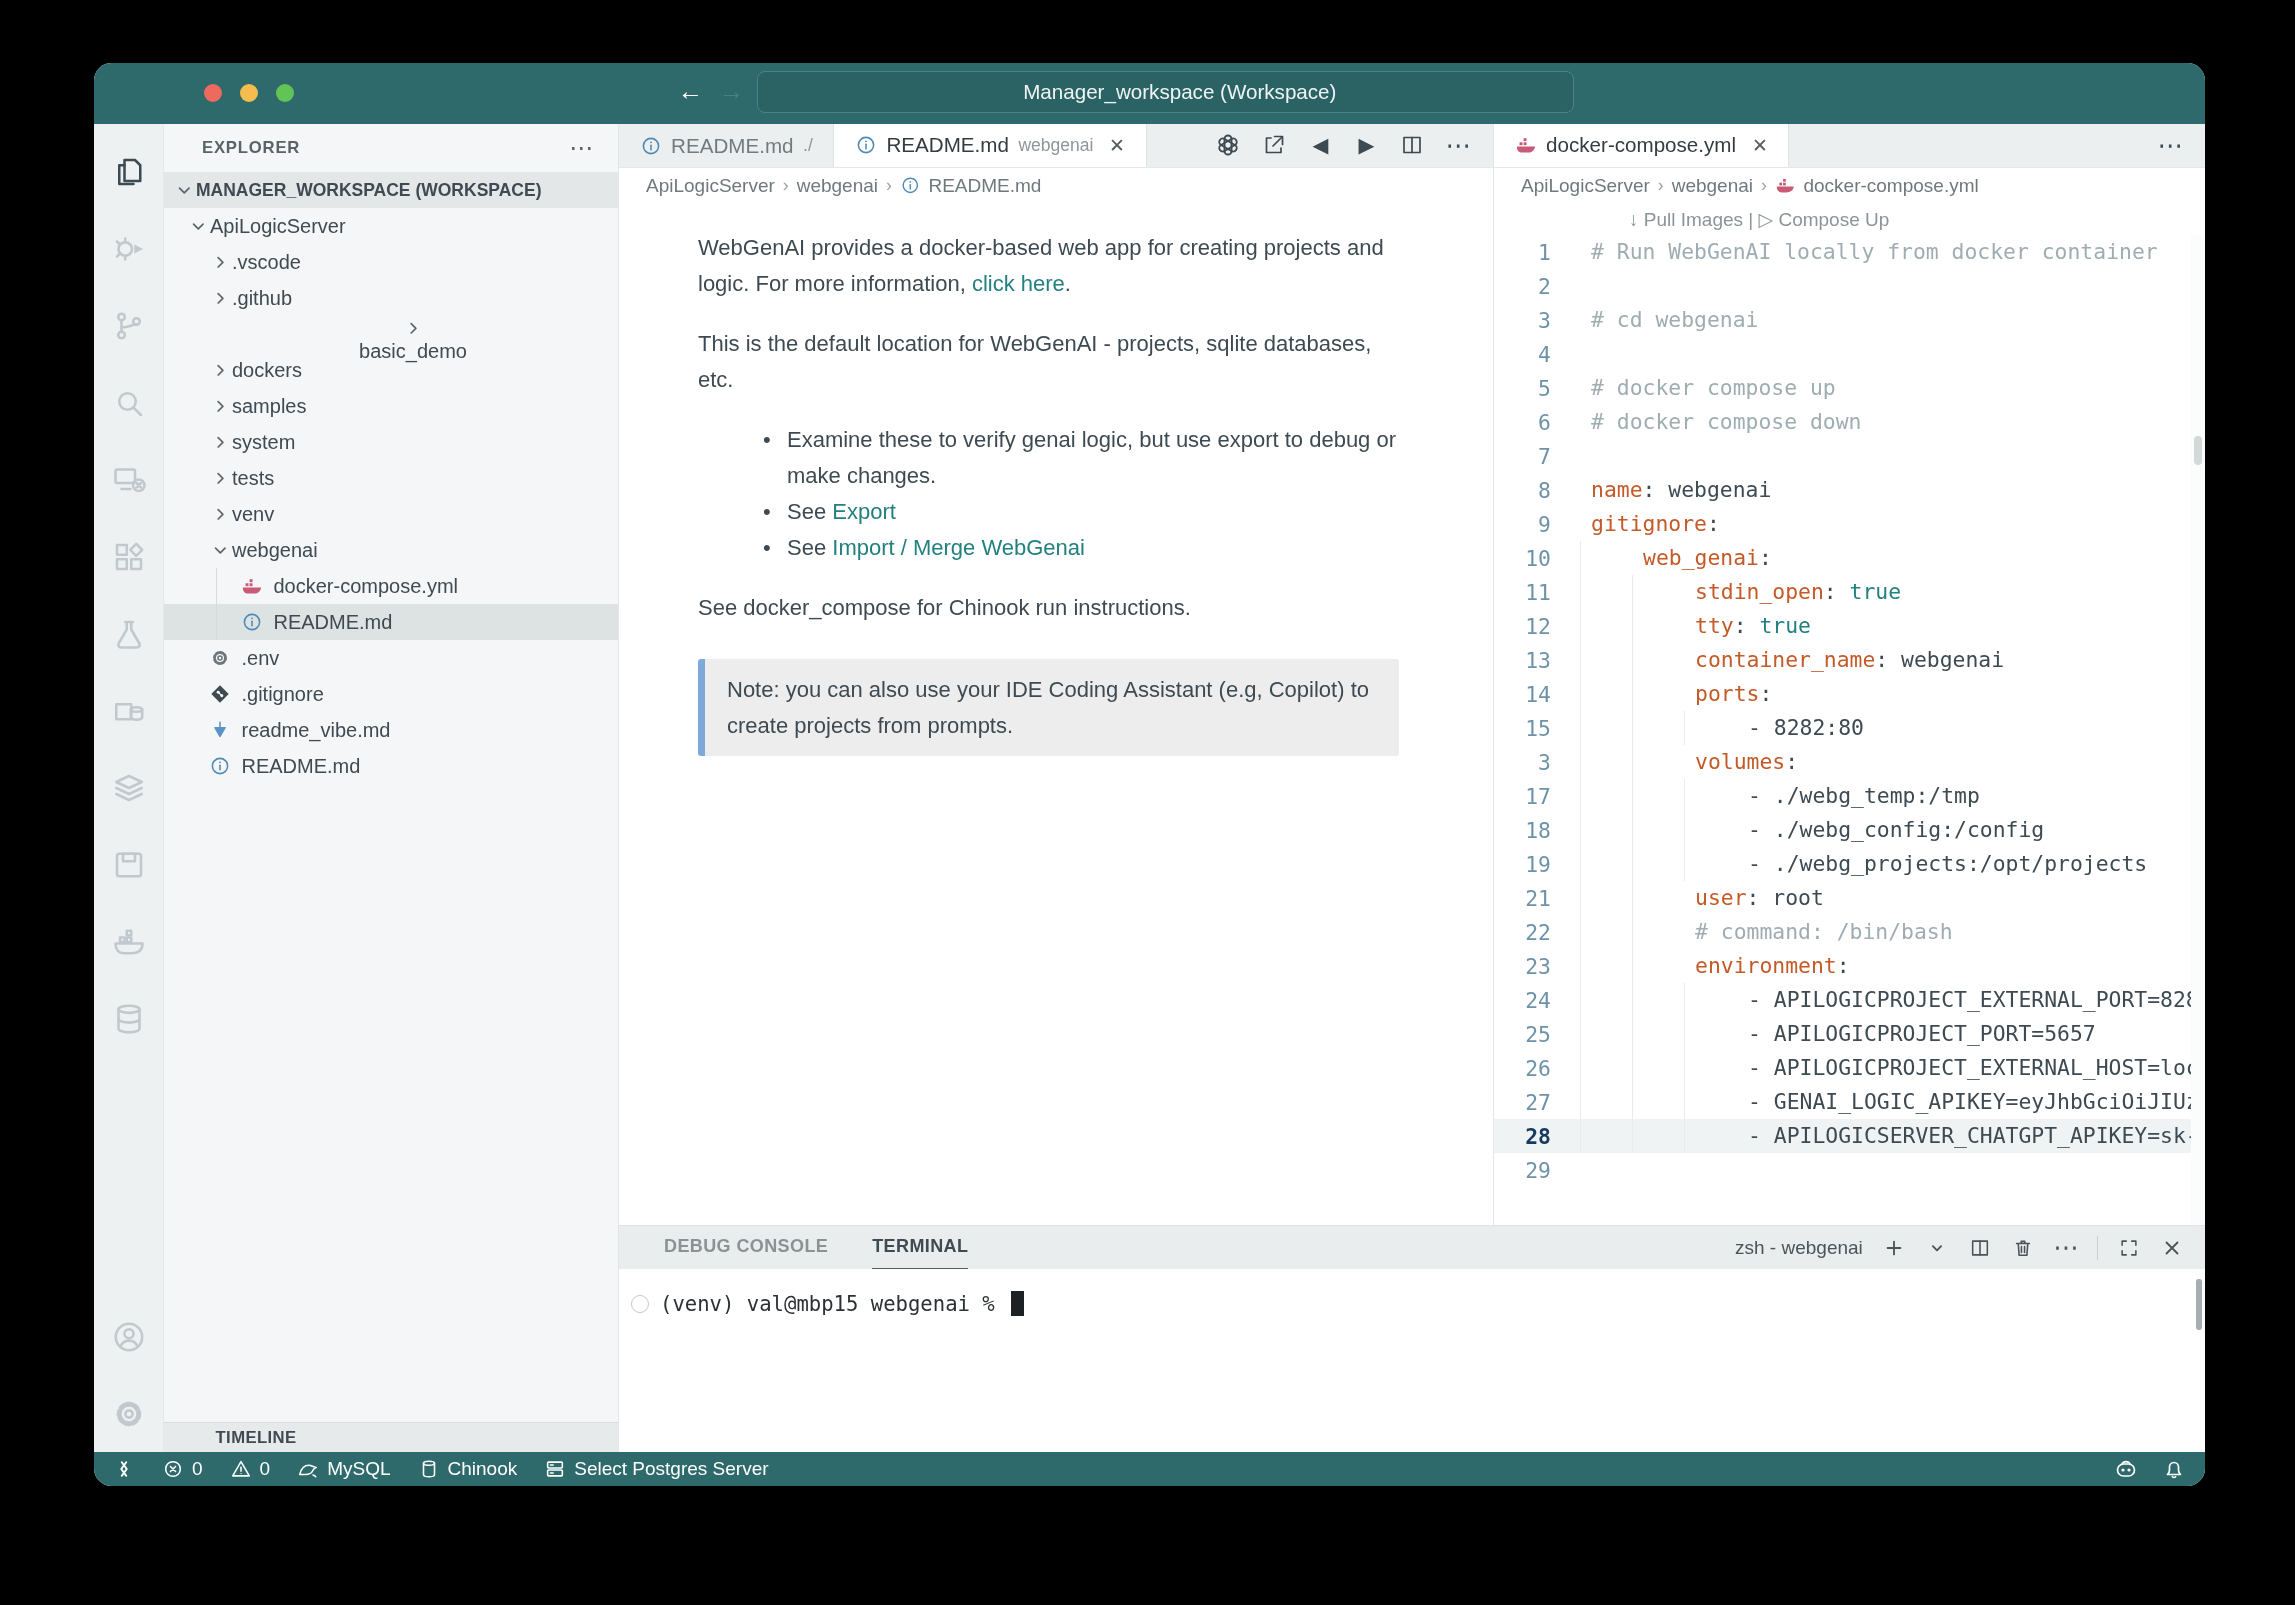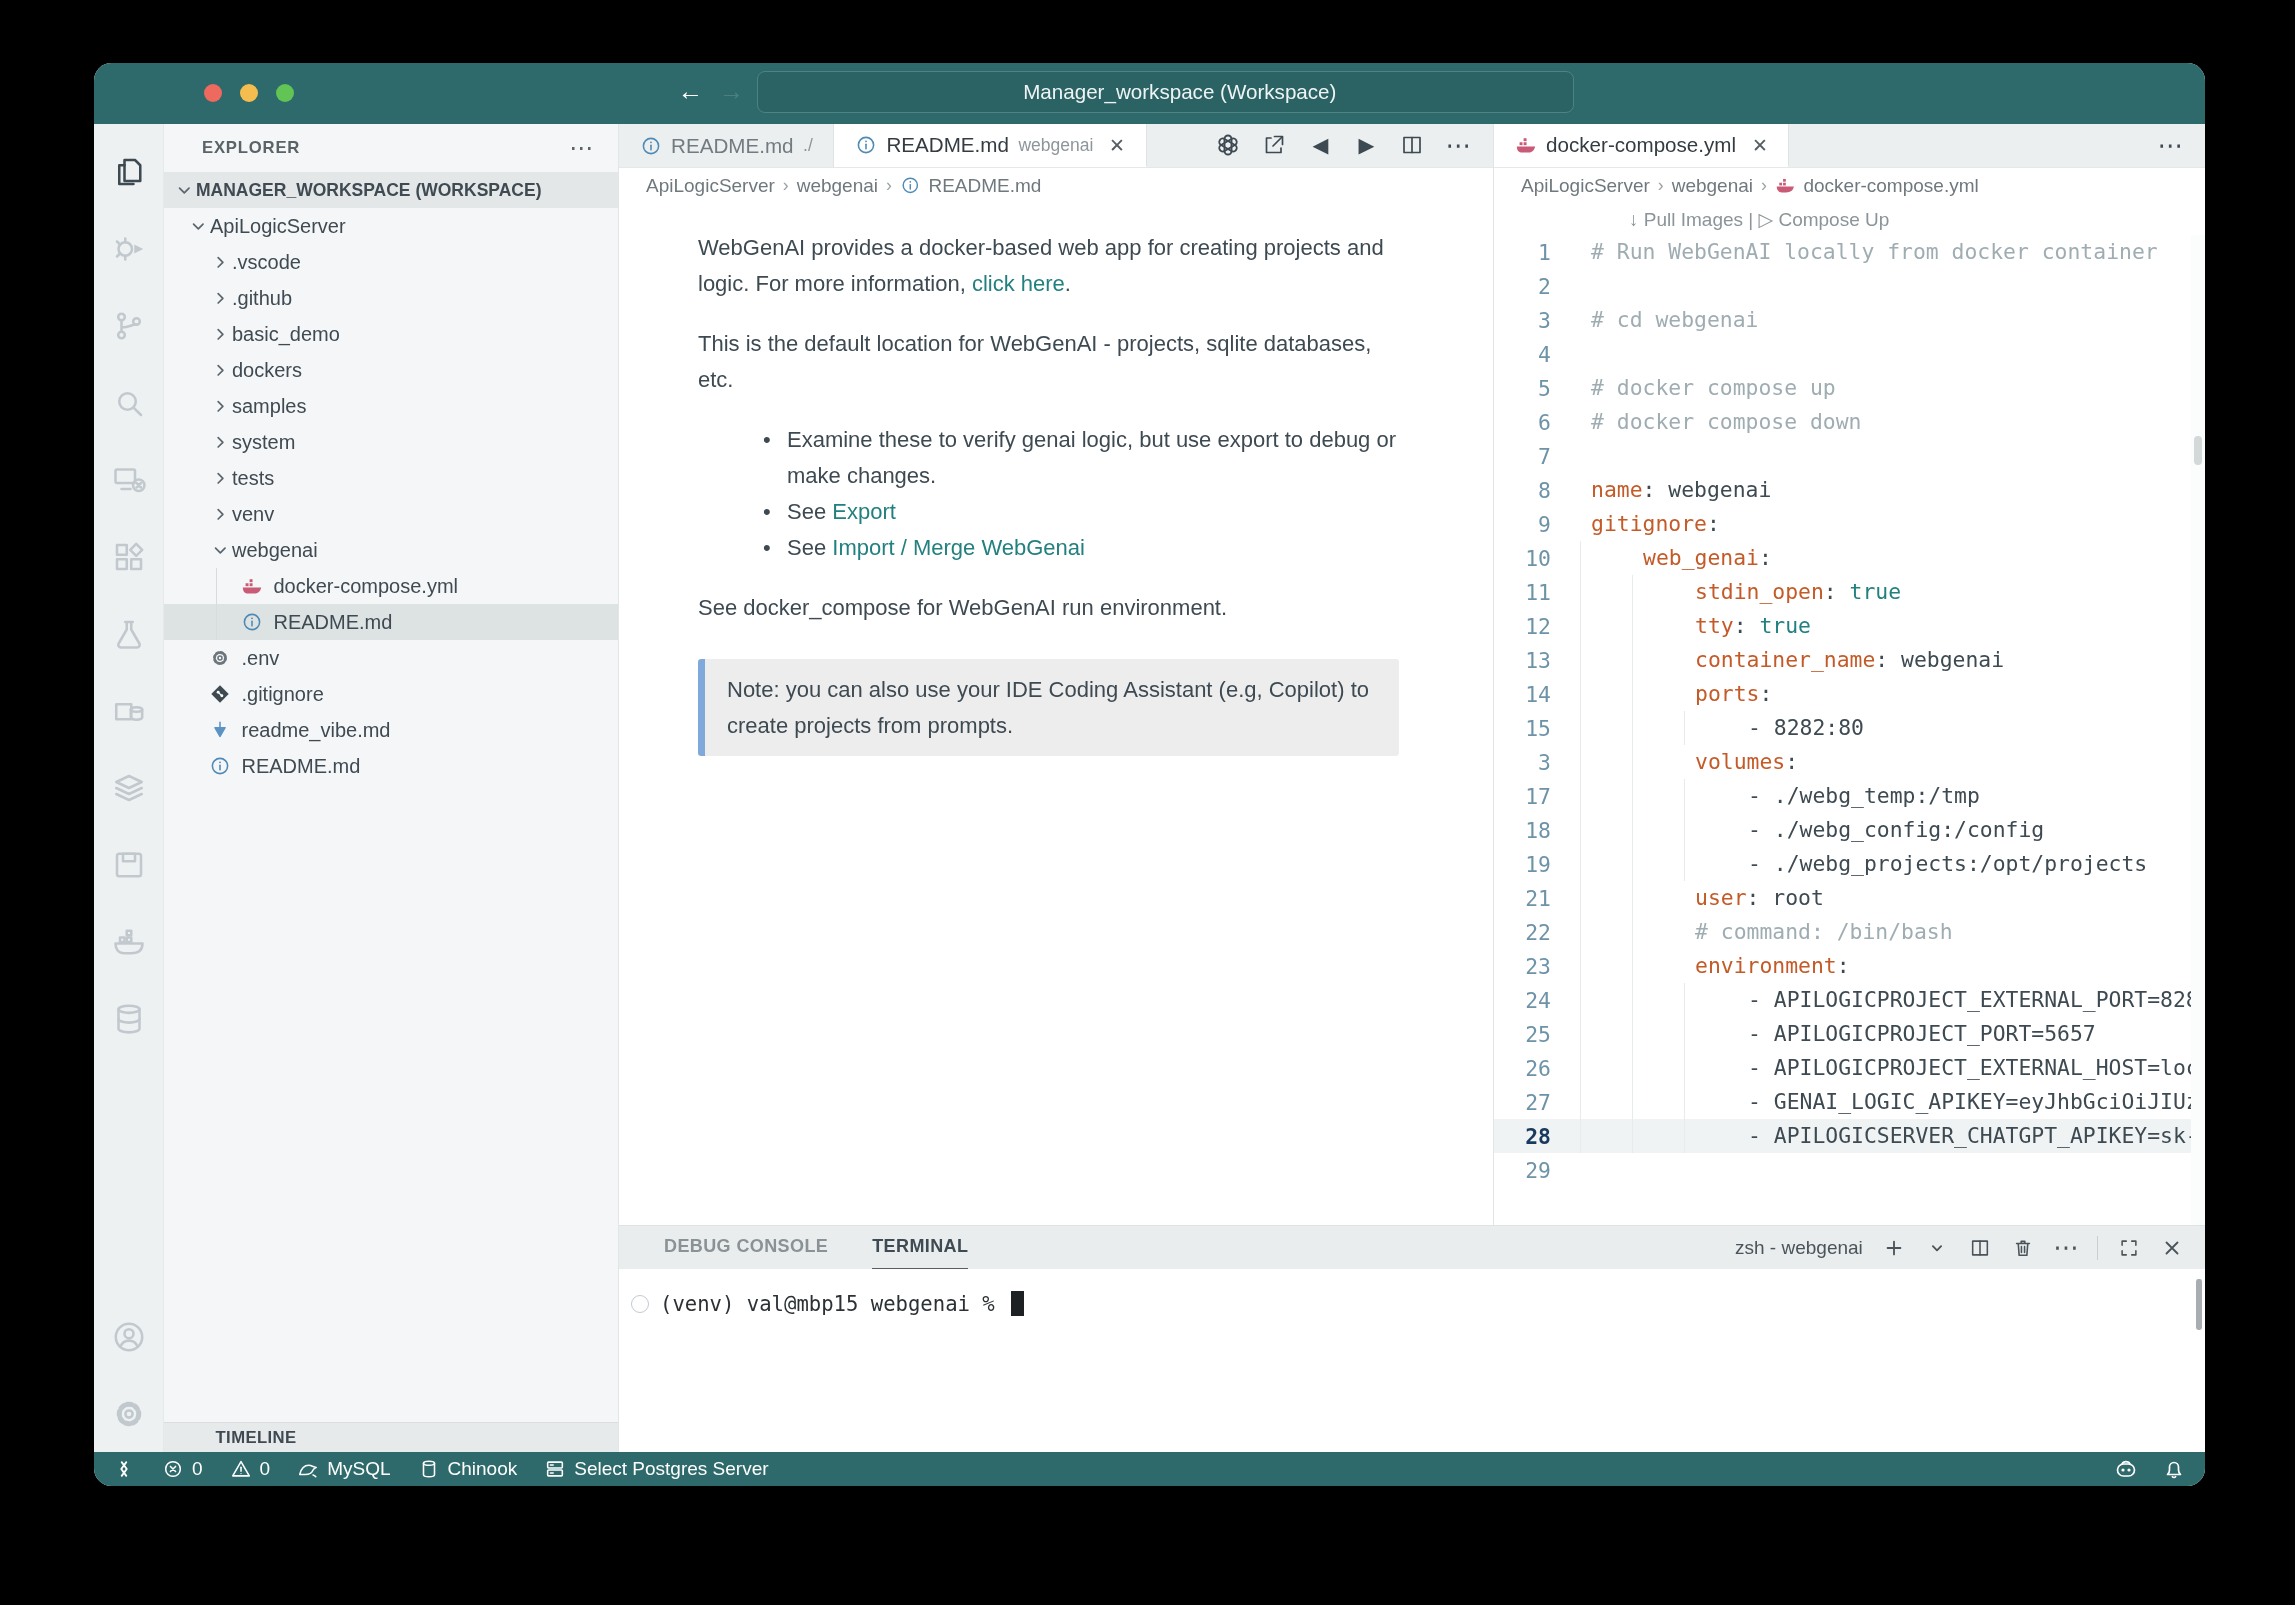--- a/index.html
+++ b/index.html
@@ -255,21 +255,21 @@
             <span>.vscode</span>
           </div>
           <div class="trow" style="padding-left: 44px;">
             <span class="tw">
               <svg viewBox="0 0 24 24" fill="none" stroke="currentColor" stroke-width="1.7" stroke-linecap="round" stroke-linejoin="round">
                 <path d="M9.5 6.5L15 12l-5.5 5.5" stroke-width="2"></path>
               </svg>
             </span>
             <span>.github</span>
           </div>
-          <div class="trow" style="padding-left: 44px;">
+          <div class="trow" style="padding-left: 44px; flex-direction: column;">
             <span class="tw">
               <svg viewBox="0 0 24 24" fill="none" stroke="currentColor" stroke-width="1.7" stroke-linecap="round" stroke-linejoin="round">
                 <path d="M9.5 6.5L15 12l-5.5 5.5" stroke-width="2"></path>
               </svg>
             </span>
             <span>basic_demo</span>
           </div>
           <div class="trow" style="padding-left: 44px;">
             <span class="tw">
               <svg viewBox="0 0 24 24" fill="none" stroke="currentColor" stroke-width="1.7" stroke-linecap="round" stroke-linejoin="round">
@@ -466,21 +466,21 @@
             </div>
           <div class="mdwrap">
             <div class="md" id="md">
                 <p>WebGenAI provides a docker-based web app for creating projects and logic. For more information, <a href="#">click here</a>.</p>
                 <p>This is the default location for WebGenAI - projects, sqlite databases, etc.</p>
                 <ul>
                   <li>Examine these to verify genai logic, but use export to debug or make changes.</li>
                   <li>See <a href="#">Export</a></li>
                   <li>See <a href="#">Import / Merge WebGenai</a></li>
                 </ul>
-                <p>See docker_compose for WebGenAI run environment.</p>
+                <p>See docker_compose for Chinook run instructions.</p>
                 <div class="note">Note: you can also use your IDE Coding Assistant (e.g, Copilot) to create projects from prompts.</div>
               </div>
           </div>
         </div>
 
         <div class="egroup right">
           <div class="tabstrip" id="rtabs">
               <div class="tab active">
                 <span class="ticon">
                   <svg viewBox="0 0 24 24" fill="none" stroke="currentColor" stroke-width="1.7" stroke-linecap="round" stroke-linejoin="round">

